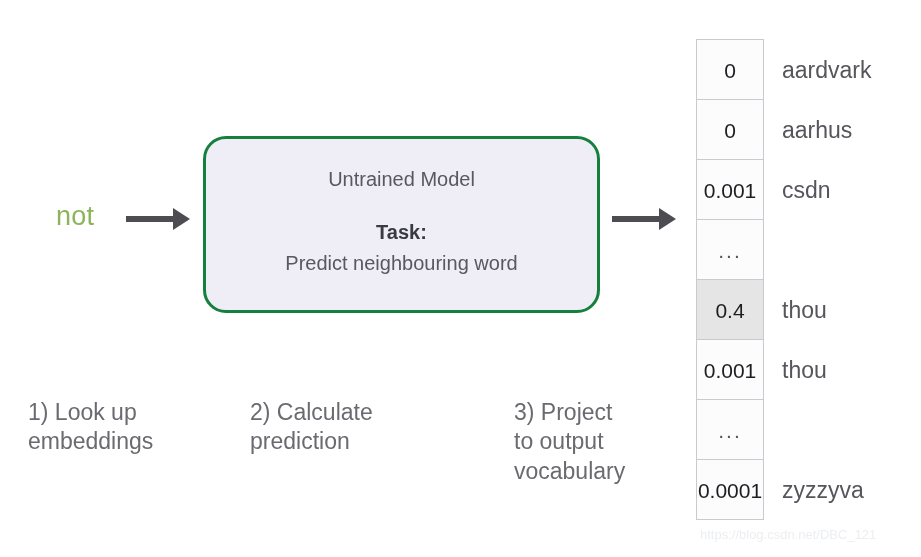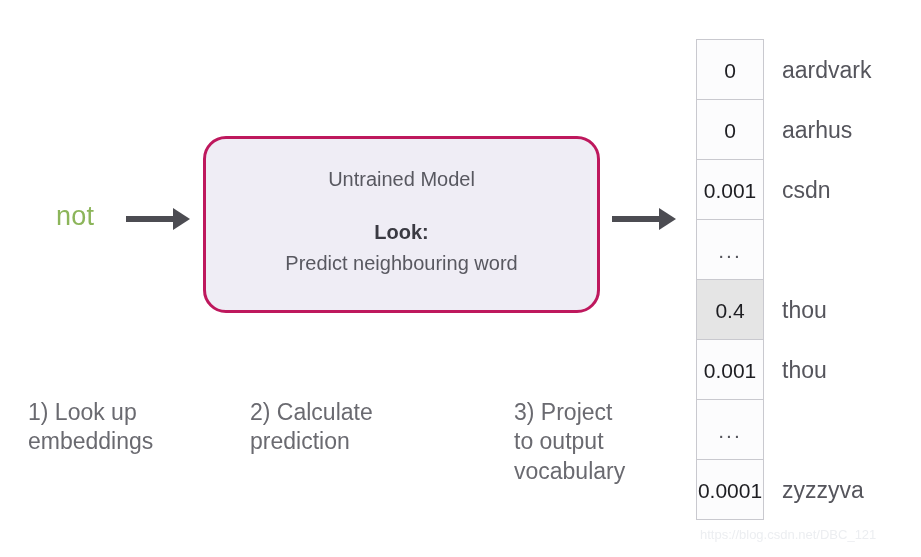--- a/index.html
+++ b/index.html
@@ -50,21 +50,21 @@
 
   
   #model-box {
     position: absolute;
     left: 203px;
     top: 136px;
     width: 397px;
     height: 177px;
     box-sizing: border-box;
     background: #efedf5;
-    border: 3px solid #be185d;
+    border: 3px solid #15803d;
     border-radius: 23px;
     display: flex;
     flex-direction: column;
     align-items: center;
     justify-content: flex-start;
   }
   #model-title {
     margin-top: 30px;
     font-size: 20px;
     color: #585860;
@@ -156,21 +156,21 @@
 <body>
 
 <div id="canvas">
 
   <div id="input-word">not</div>
 
   <div id="arrow-in" class="arrow"></div>
 
   <div id="model-box">
     <div id="model-title">Untrained Model</div>
-    <div id="model-task-label">Look:</div>
+    <div id="model-task-label">Task:</div>
     <div id="model-task-desc">Predict neighbouring word</div>
   </div>
 
   <div id="arrow-out" class="arrow"></div>
 
   <div id="step-1" class="step">1) Look up
 embeddings</div>
   <div id="step-2" class="step">2) Calculate
 prediction</div>
   <div id="step-3" class="step">3) Project

